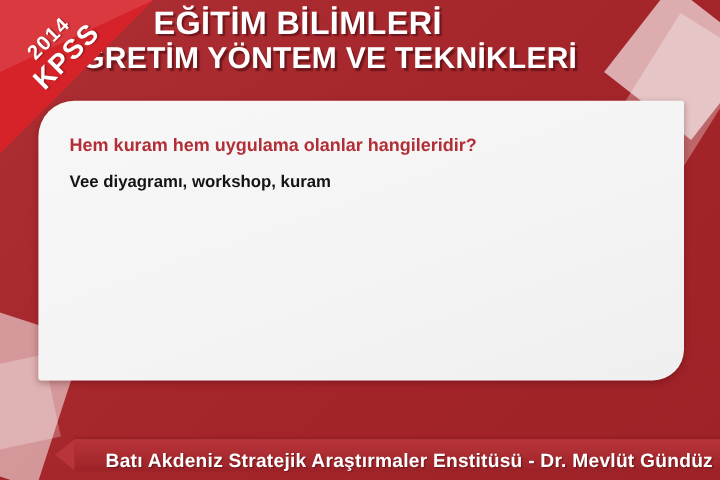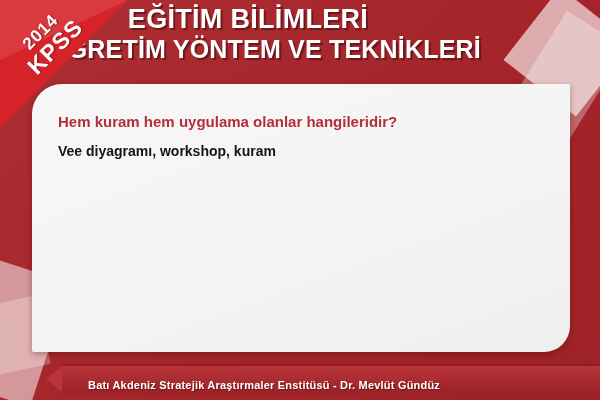--- a/index.html
+++ b/index.html
@@ -138,21 +138,21 @@
     line-height: 24px;
     letter-spacing: 1px;
   }
 
   
   .card {
     position: absolute;
     left: 32px;
     top: 84px;
     width: 538px;
-    height: 268px;
+    height: 233px;
     background: linear-gradient(160deg, #f7f7f7 0%, #f4f4f4 55%, #efefef 100%);
     border-top-left-radius: 30px;
     border-bottom-right-radius: 26px;
     border-top-right-radius: 2px;
     border-bottom-left-radius: 2px;
     box-shadow: 0 2px 6px rgba(70,10,12,0.35);
     z-index: 5;
   }
   .card-inner {
     position: absolute;
@@ -196,21 +196,21 @@
     left: -16px;
     top: 0;
     width: 0;
     height: 0;
     border-top: 13.5px solid transparent;
     border-bottom: 13.5px solid transparent;
     border-right: 16px solid #b8353a;
   }
   .footer-text {
     color: #ffffff;
-    font-size: 11px;
+    font-size: 16px;
     font-weight: bold;
     letter-spacing: 0.2px;
     white-space: nowrap;
     text-shadow: 1px 1px 1px rgba(70,10,12,0.55);
     margin-top: 11px;
   }
 </style>
 </head>
 <body>
 

